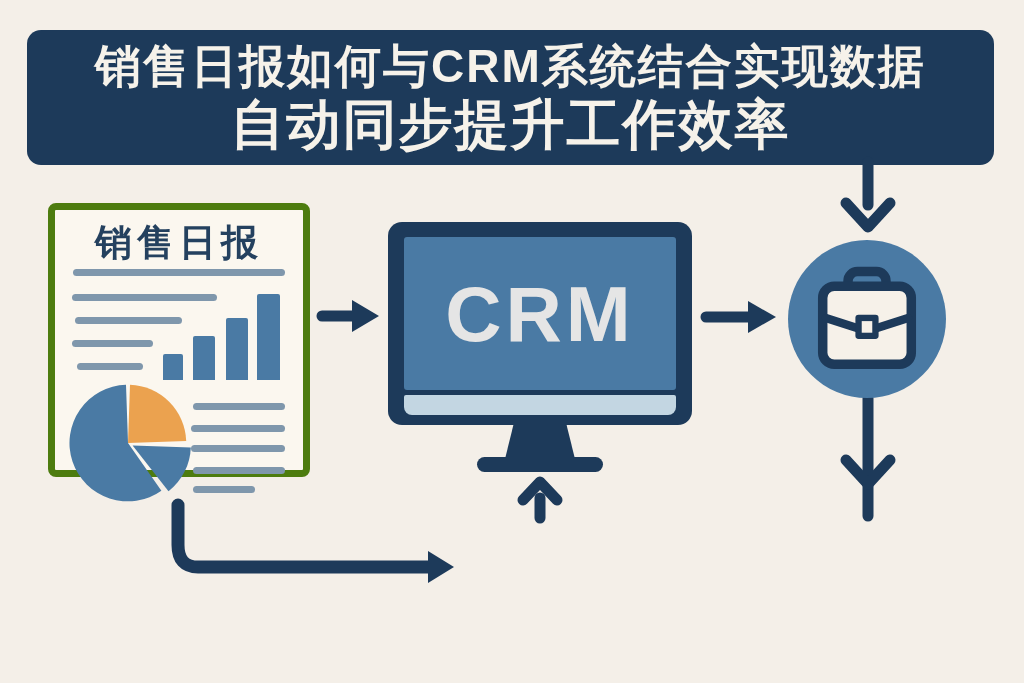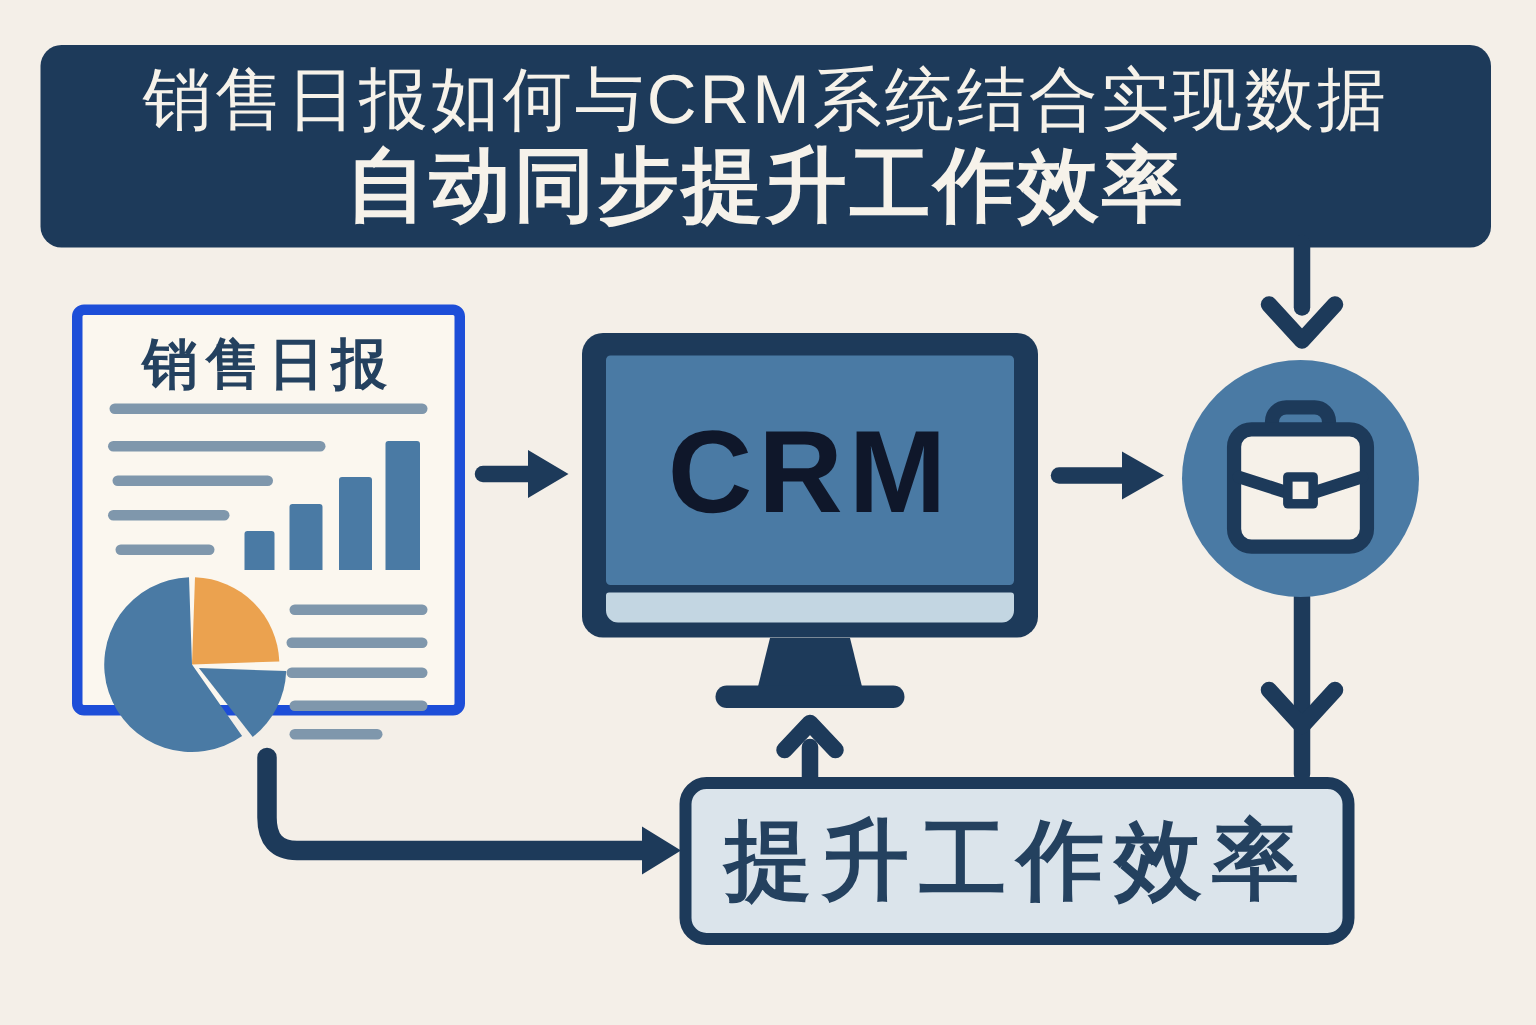--- a/index.html
+++ b/index.html
@@ -7,44 +7,44 @@
     position:relative;width:1024px;height:683px;overflow:hidden;
     background:#f4efe8;font-family:"Liberation Sans","DejaVu Sans",sans-serif;
   }
   
   .banner{
     position:absolute;left:27px;top:30px;width:967px;height:135px;
     background:#1d3a5a;border-radius:14px;
     display:flex;flex-direction:column;align-items:center;justify-content:center;
     color:#f6f2ea;text-align:center;
   }
-  .banner .l1{font-size:46px;font-weight:400;letter-spacing:2px;line-height:1.18;}
+  .banner .l1{font-size:46px;font-weight:700;letter-spacing:2px;line-height:1.18;}
   .banner .l2{font-size:54px;font-weight:800;letter-spacing:2px;line-height:1.18;}
   
   .doc{
     position:absolute;left:48px;top:203px;width:262px;height:274px;
-    background:#fbf7ef;border:7px solid #1d4ed8;border-radius:8px;box-sizing:border-box;
+    background:#fbf7ef;border:7px solid #4d7c0f;border-radius:8px;box-sizing:border-box;
   }
   .doc-title{
     position:absolute;left:0;top:8px;width:100%;text-align:center;
     color:#24415f;font-size:37px;font-weight:800;letter-spacing:5px;
   }
   .tline{position:absolute;height:7px;border-radius:3.5px;background:#7f97ac;}
   .bar{position:absolute;background:#4a7aa4;border-radius:2px 2px 0 0;}
   .pie-wrap{position:absolute;left:8px;top:168px;width:130px;height:130px;}
   
   .monitor{
     position:absolute;left:388px;top:222px;width:304px;height:203px;
     background:#1d3a5a;border-radius:14px;box-sizing:border-box;padding:15px 16px 0 16px;
   }
   .screen{
     width:272px;height:153px;background:#4a7aa4;border-radius:3px;
     display:flex;align-items:center;justify-content:center;
   }
-  .screen .crm{color:#0f172a;font-size:78px;font-weight:800;letter-spacing:4px;line-height:1;}
+  .screen .crm{color:#e5e5e5;font-size:78px;font-weight:800;letter-spacing:4px;line-height:1;}
   .bezel{width:272px;height:20px;margin-top:5px;background:#c3d6e2;border-radius:2px 2px 8px 8px;}
   .stand{
     position:absolute;left:505px;top:425px;width:70px;height:34px;background:#1d3a5a;
     clip-path:polygon(12% 0,88% 0,100% 100%,0 100%);
   }
   .base{position:absolute;left:477px;top:457px;width:126px;height:15px;background:#1d3a5a;border-radius:8px;}
   
   .circle{
     position:absolute;left:788px;top:240px;width:158px;height:158px;border-radius:50%;
     background:#4a7aa4;display:flex;align-items:center;justify-content:center;
@@ -152,17 +152,14 @@
 
       <rect x="13" y="22" width="84" height="74" rx="11" fill="#f6f1e9" stroke="#1d3a5a" stroke-width="9"></rect>
 
       <path d="M16 52 L47 62 M94 52 L63 62" stroke="#1d3a5a" stroke-width="8" fill="none" stroke-linecap="round"></path>
 
       <rect x="44" y="49" width="22" height="23" rx="3" fill="#1d3a5a"></rect>
       <rect x="50" y="55" width="10" height="11" fill="#f6f1e9"></rect>
     </svg>
   </div>
 
-  <div class="effbox">
-    <div class="txt">提升工作效率</div>
-  </div>
 
 </div>
 
 </body></html>

